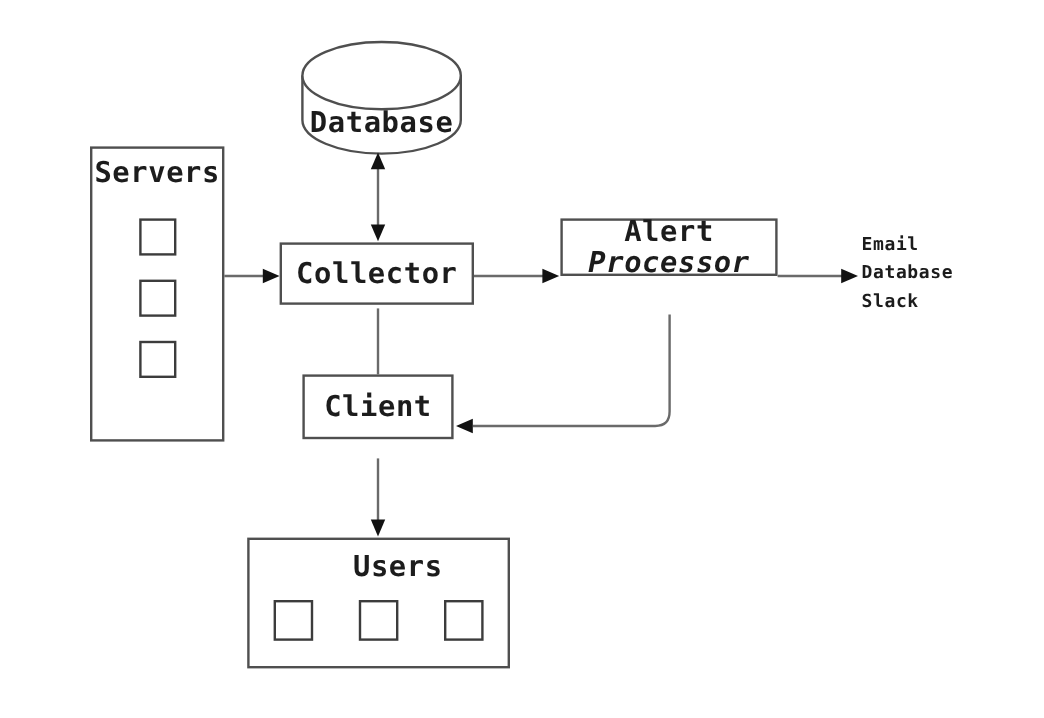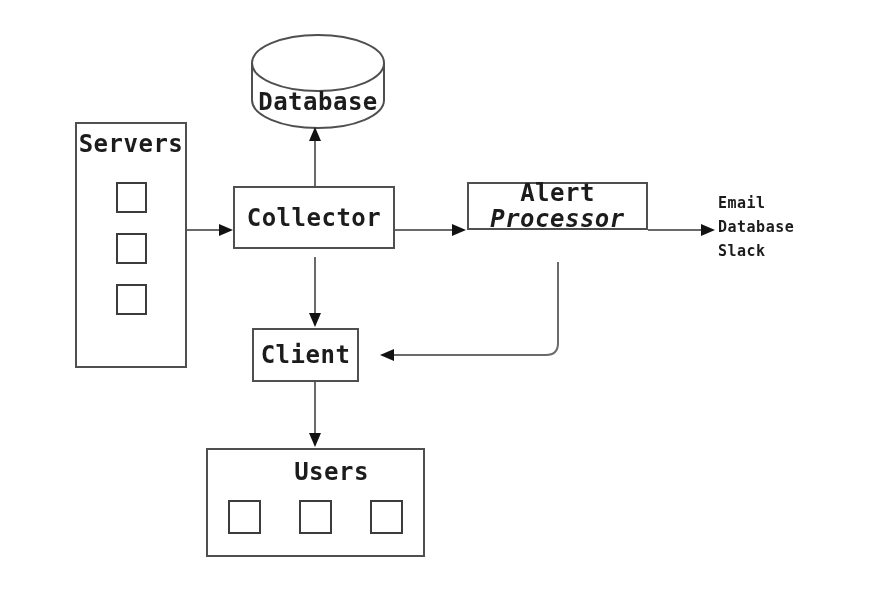--- a/index.html
+++ b/index.html
@@ -106,30 +106,30 @@
 
   <div class="node" style="left:35px; top:122px; width:112px; height:246px;margin-left:40px;">
     <div class="label" style="padding-top:8px;">Servers</div>
     <div class="servers-squares">
       <div class="sq"></div>
       <div class="sq"></div>
       <div class="sq"></div>
     </div>
   </div>
 
-  <div class="node center-box" style="left:233px; top:186px; width:162px; height:63px;">
+  <div class="node center-box" style="left:233px; top:202px; width:162px; height:52px;">
     <div class="label">Collector</div>
   </div>
 
   <div class="node col-box" style="left:467px; top:182px; width:181px; height:48px;">
     <div class="label" style="line-height:26px;">Alert</div>
     <div class="label" style="line-height:26px;font-style:italic;">Processor</div>
   </div>
 
-  <div class="node center-box" style="left:252px; top:328px; width:107px; height:54px;">
+  <div class="node center-box" style="left:252px; top:312px; width:126px; height:54px;">
     <div class="label">Client</div>
   </div>
 
   <div class="node" style="left:206px; top:448px; width:219px; height:109px;">
     <div class="label" style="padding-top:10px;padding-left:32px;">Users</div>
     <div class="users-squares">
       <div class="sq"></div>
       <div class="sq"></div>
       <div class="sq"></div>
     </div>

